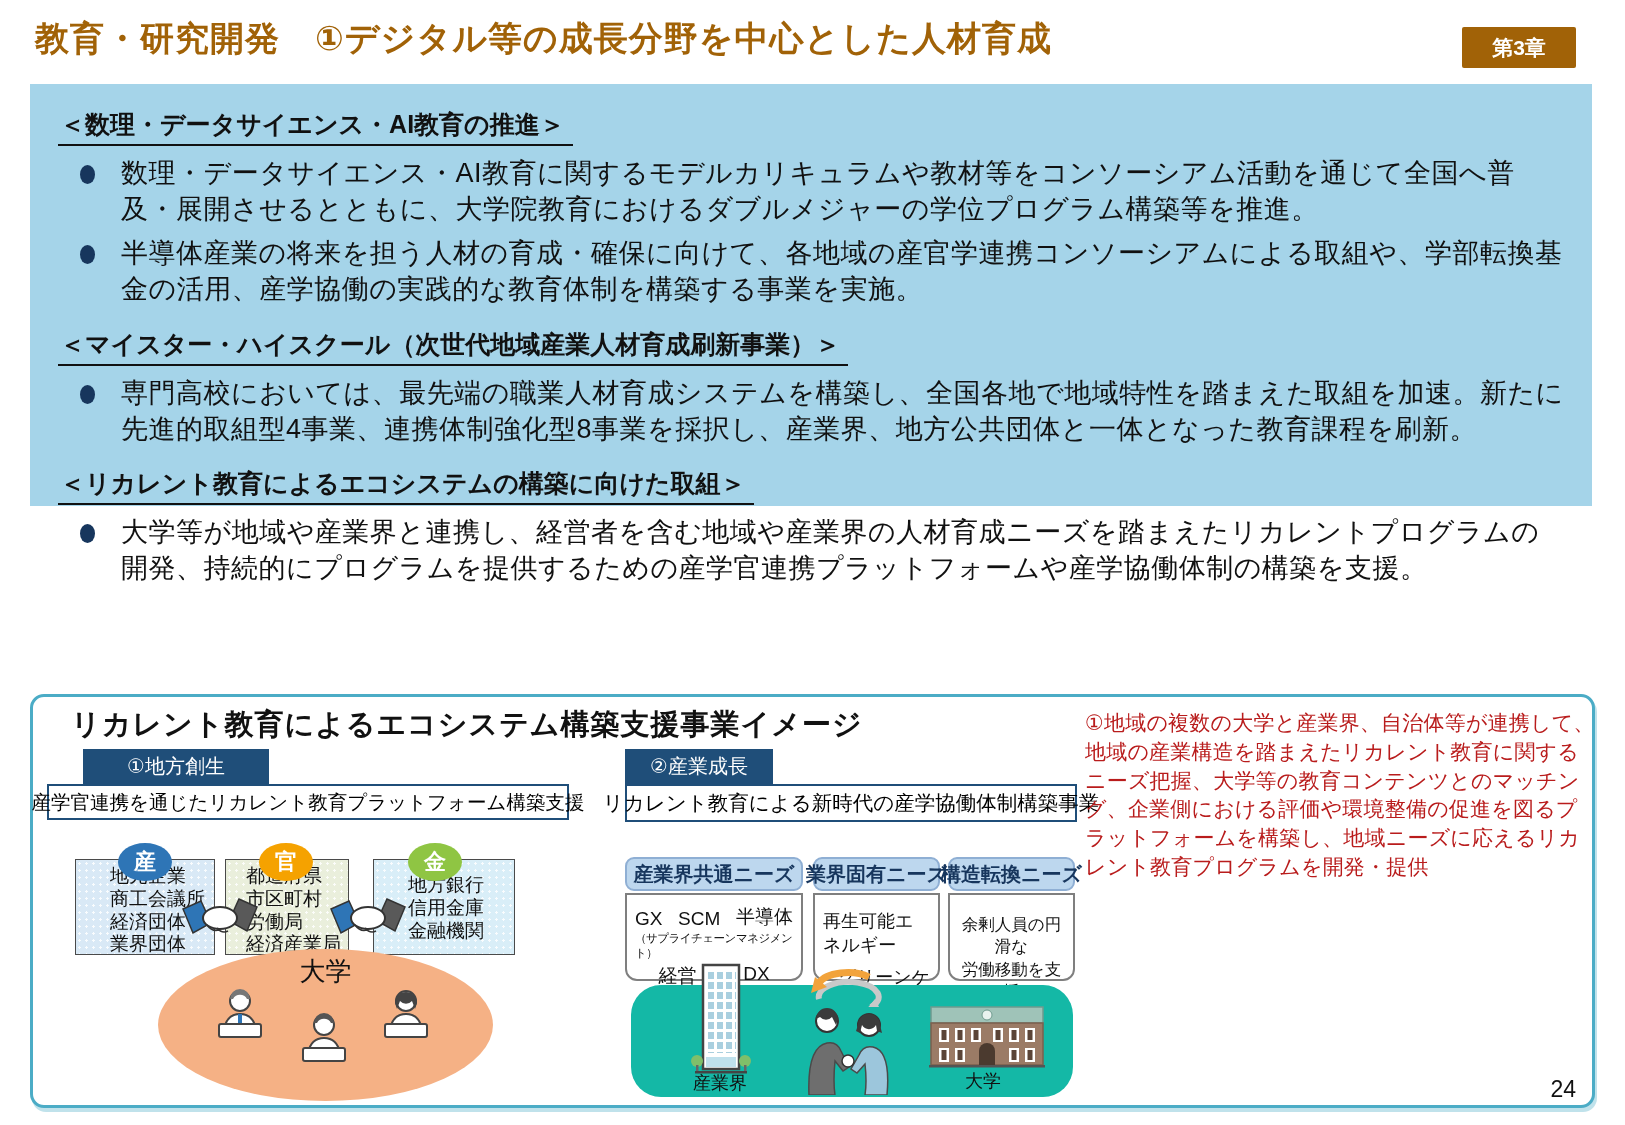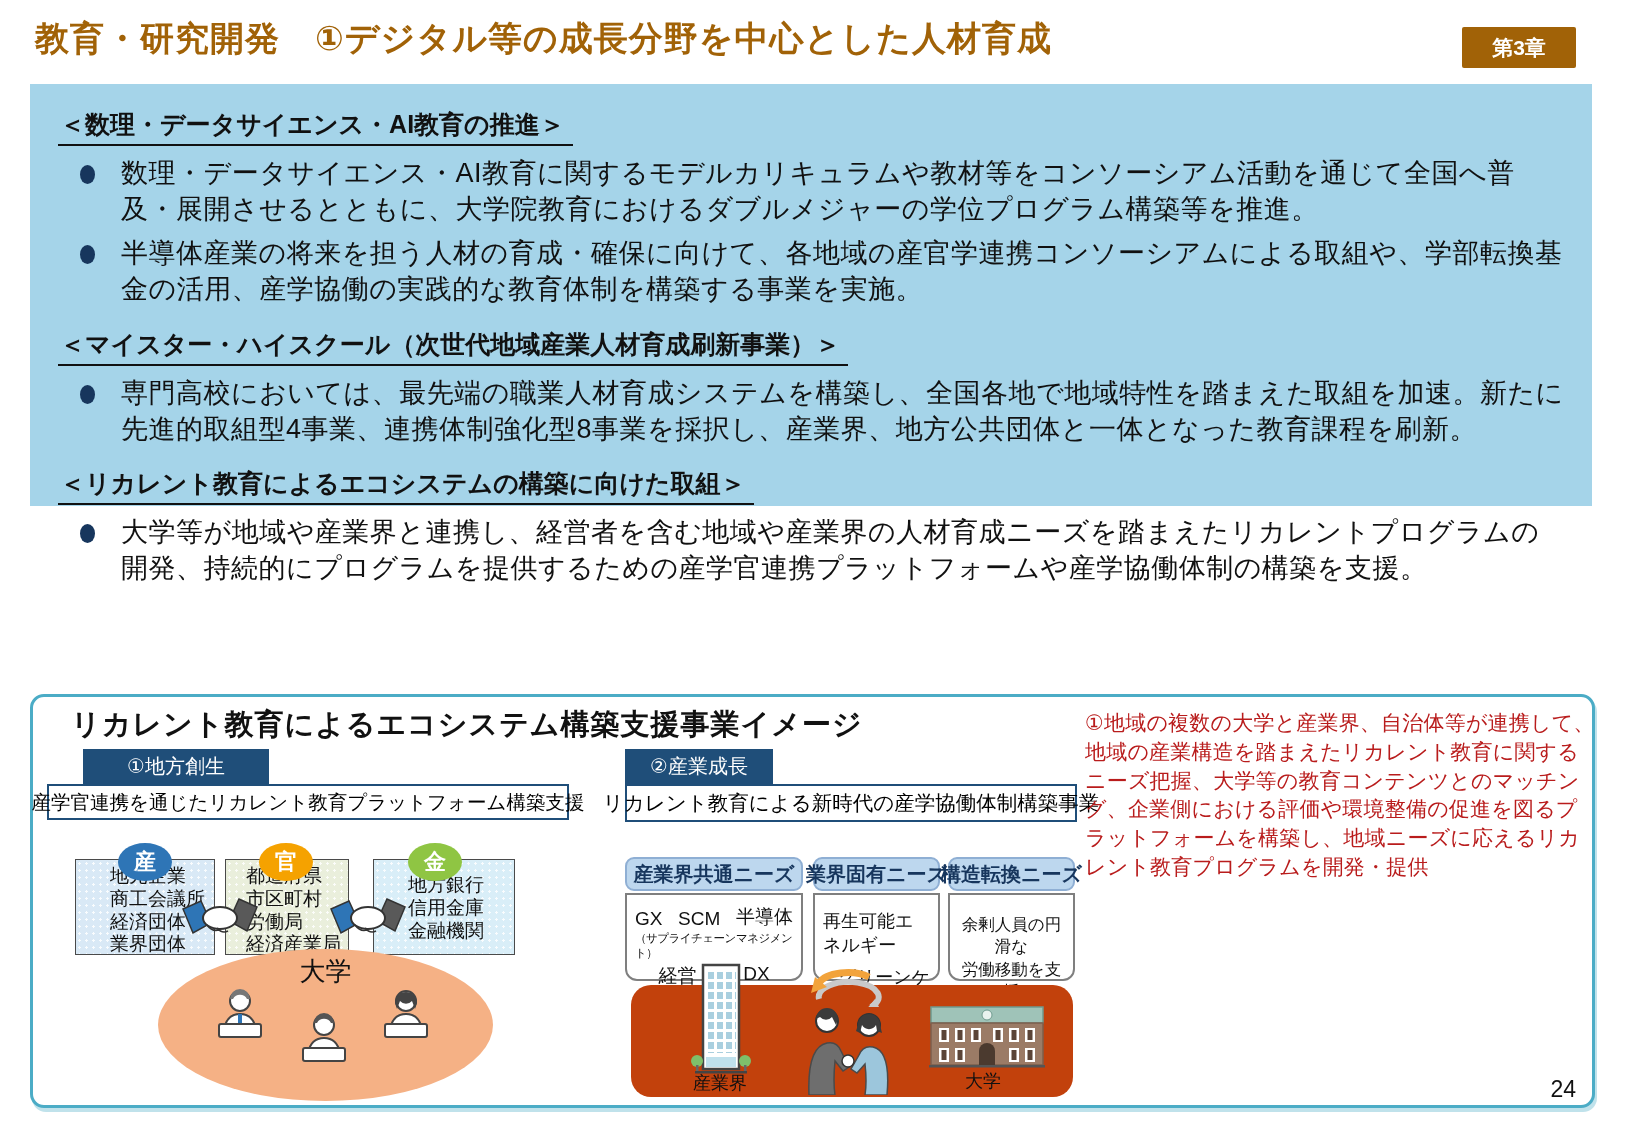--- a/index.html
+++ b/index.html
@@ -47,21 +47,21 @@
   .need-body{margin-top:2px;background:#fff;border:2px solid #7F7F7F;border-radius:0 0 12px 12px;box-sizing:border-box;height:88px;
     font-size:19px;color:#111;padding:6px 8px;position:relative;}
   .nb1-row1{display:flex;justify-content:space-between;align-items:flex-end;}
   .nb1-scm{margin-top:7px;}
   .nb1-sub{font-size:11.5px;margin-top:1px;letter-spacing:-0.5px;}
   .nb1-row3{display:flex;justify-content:space-around;margin-top:2px;}
   .nb2-l1{display:block;font-size:18px;margin-top:8px;}
   .nb2-l2{display:block;font-size:18px;text-align:right;margin-top:8px;}
   .nb3{font-size:16.5px;text-align:center;margin-top:12px;line-height:1.35;}
 
-  .flow-area{position:absolute;left:598px;top:288px;width:442px;height:112px;background:#c2410c;border-radius:20px;}
+  .flow-area{position:absolute;left:598px;top:288px;width:442px;height:112px;background:#14b8a6;border-radius:30px;}
   .flow-label{position:absolute;font-size:18px;color:#111;}
 
   
   .notes{position:absolute;left:1052px;top:12px;width:512px;}
   .notes p{margin:0 0 28px 0;font-size:21px;line-height:1.37;color:#b91c1c;letter-spacing:0.2px;}
   .page-number{position:absolute;right:16px;bottom:2px;font-size:23px;color:#111;}
 </style>
 </head>
 <body>
 

